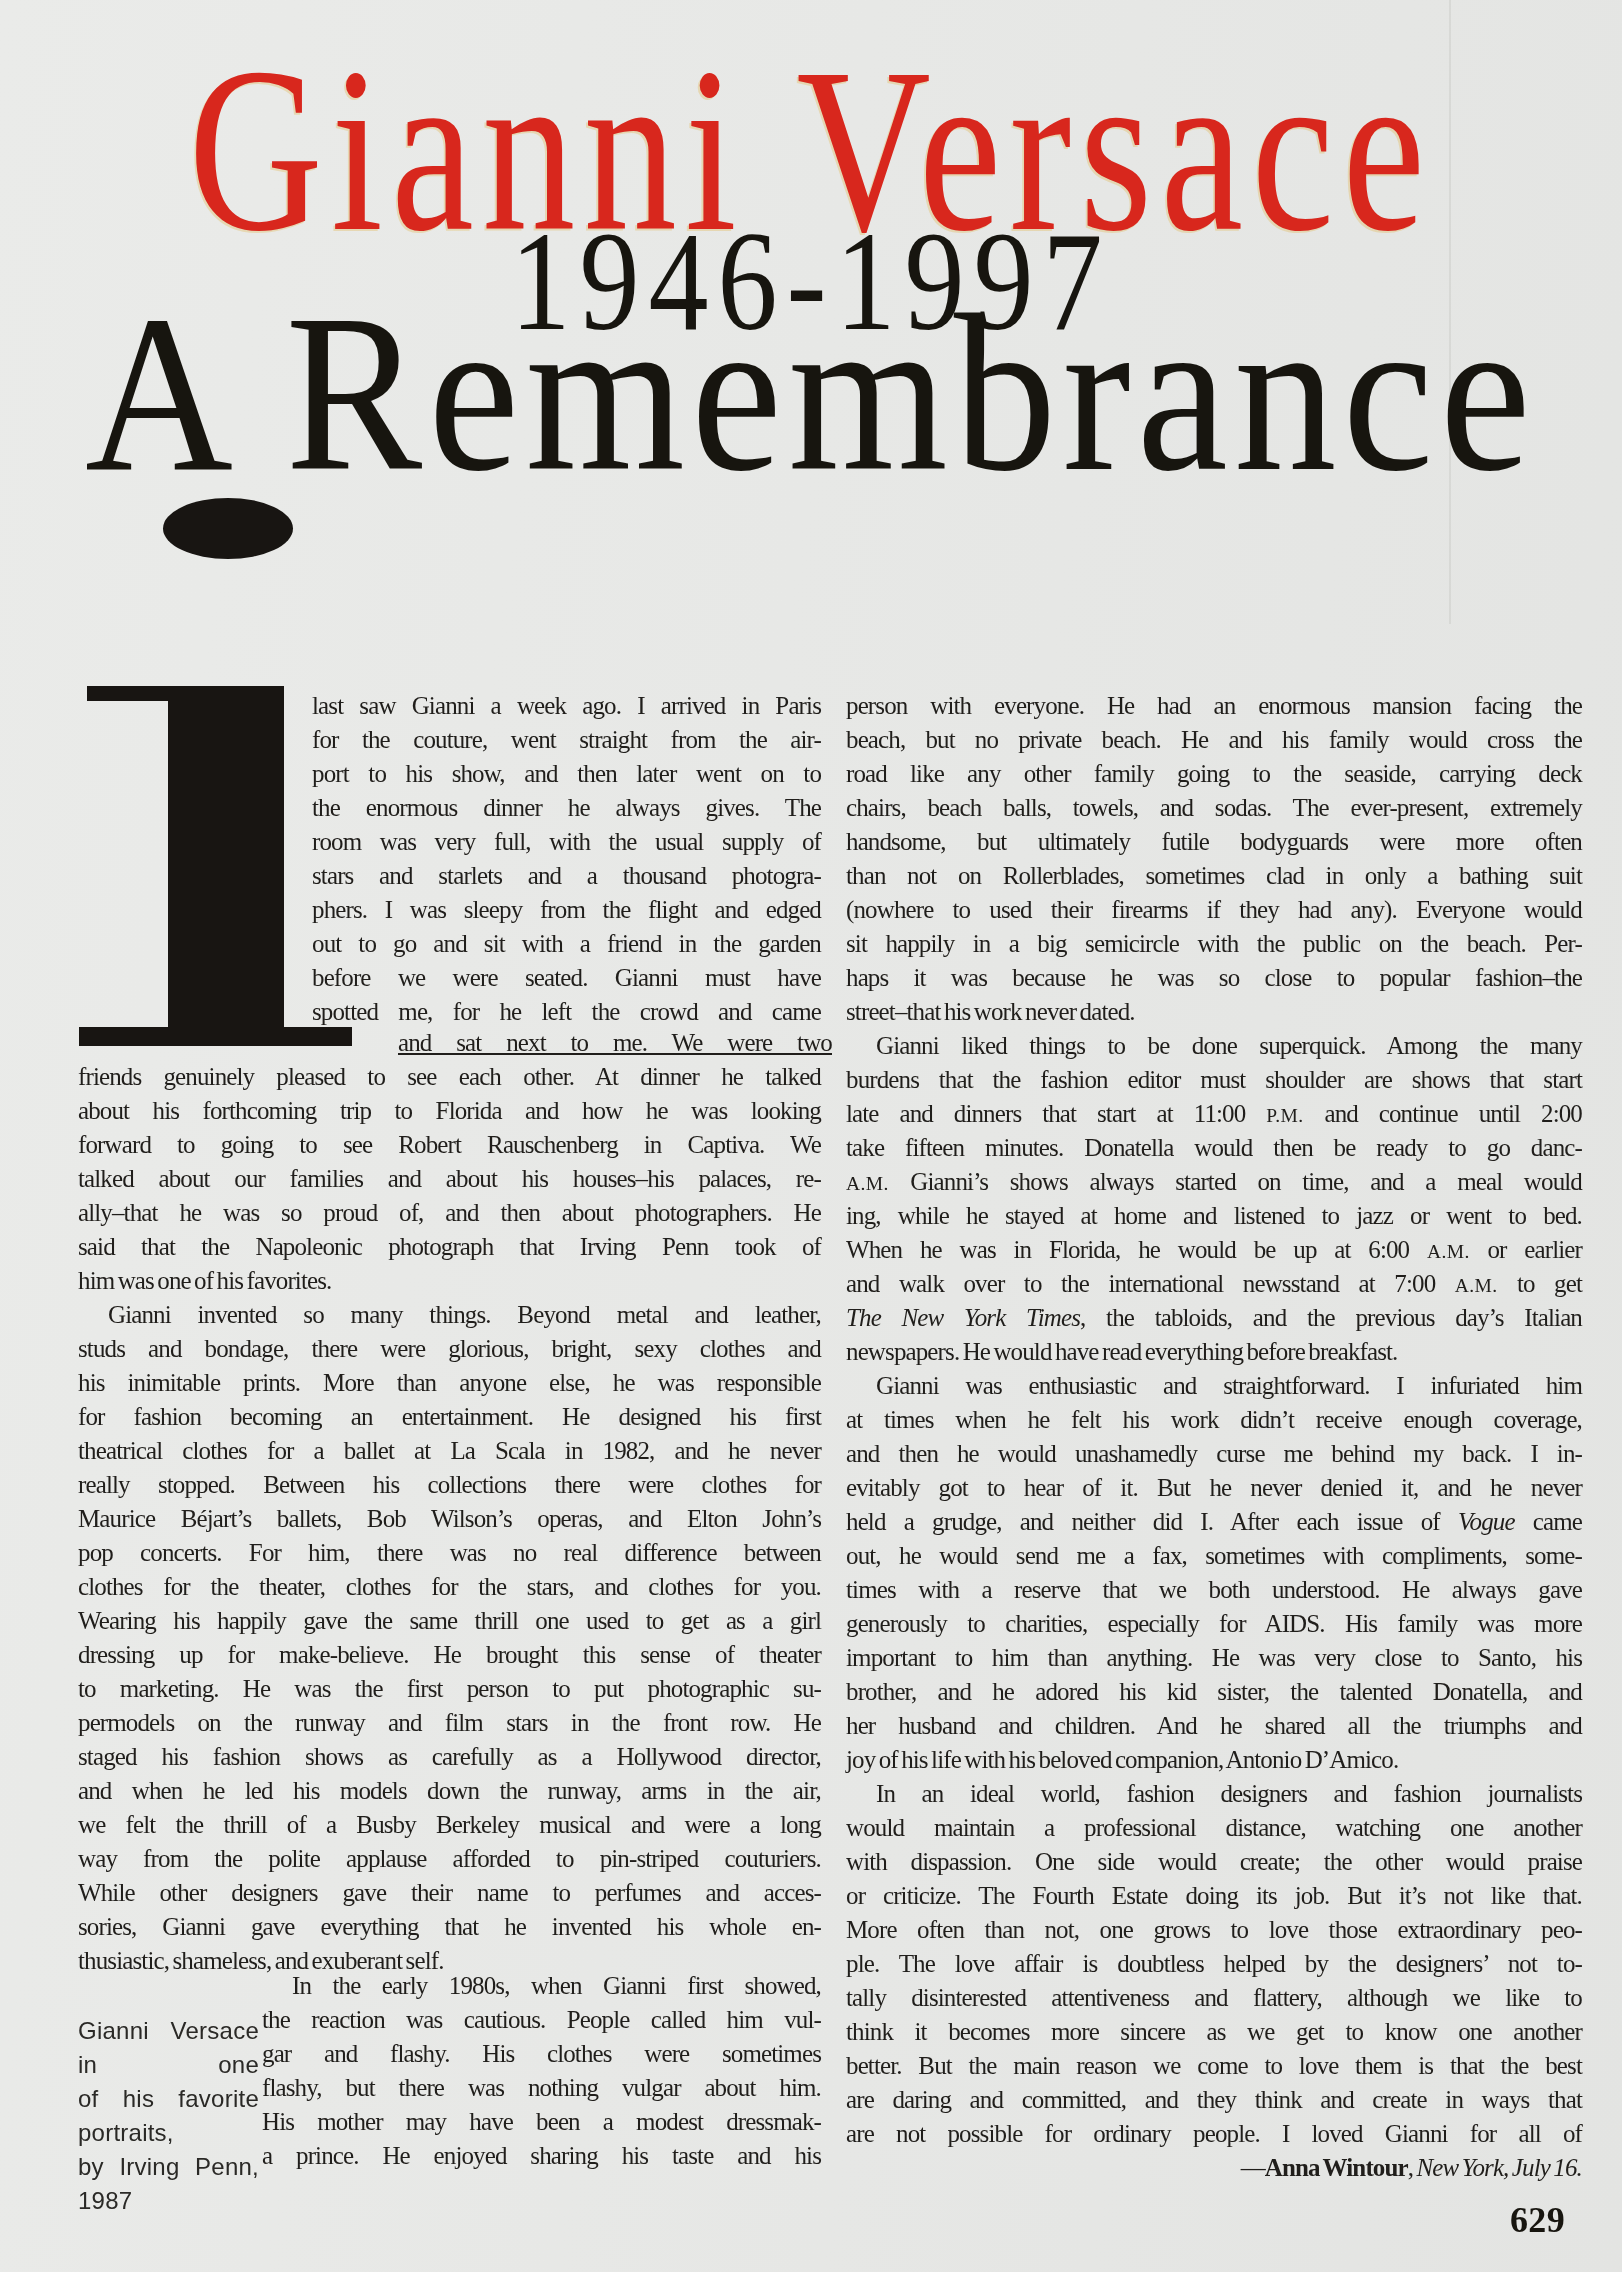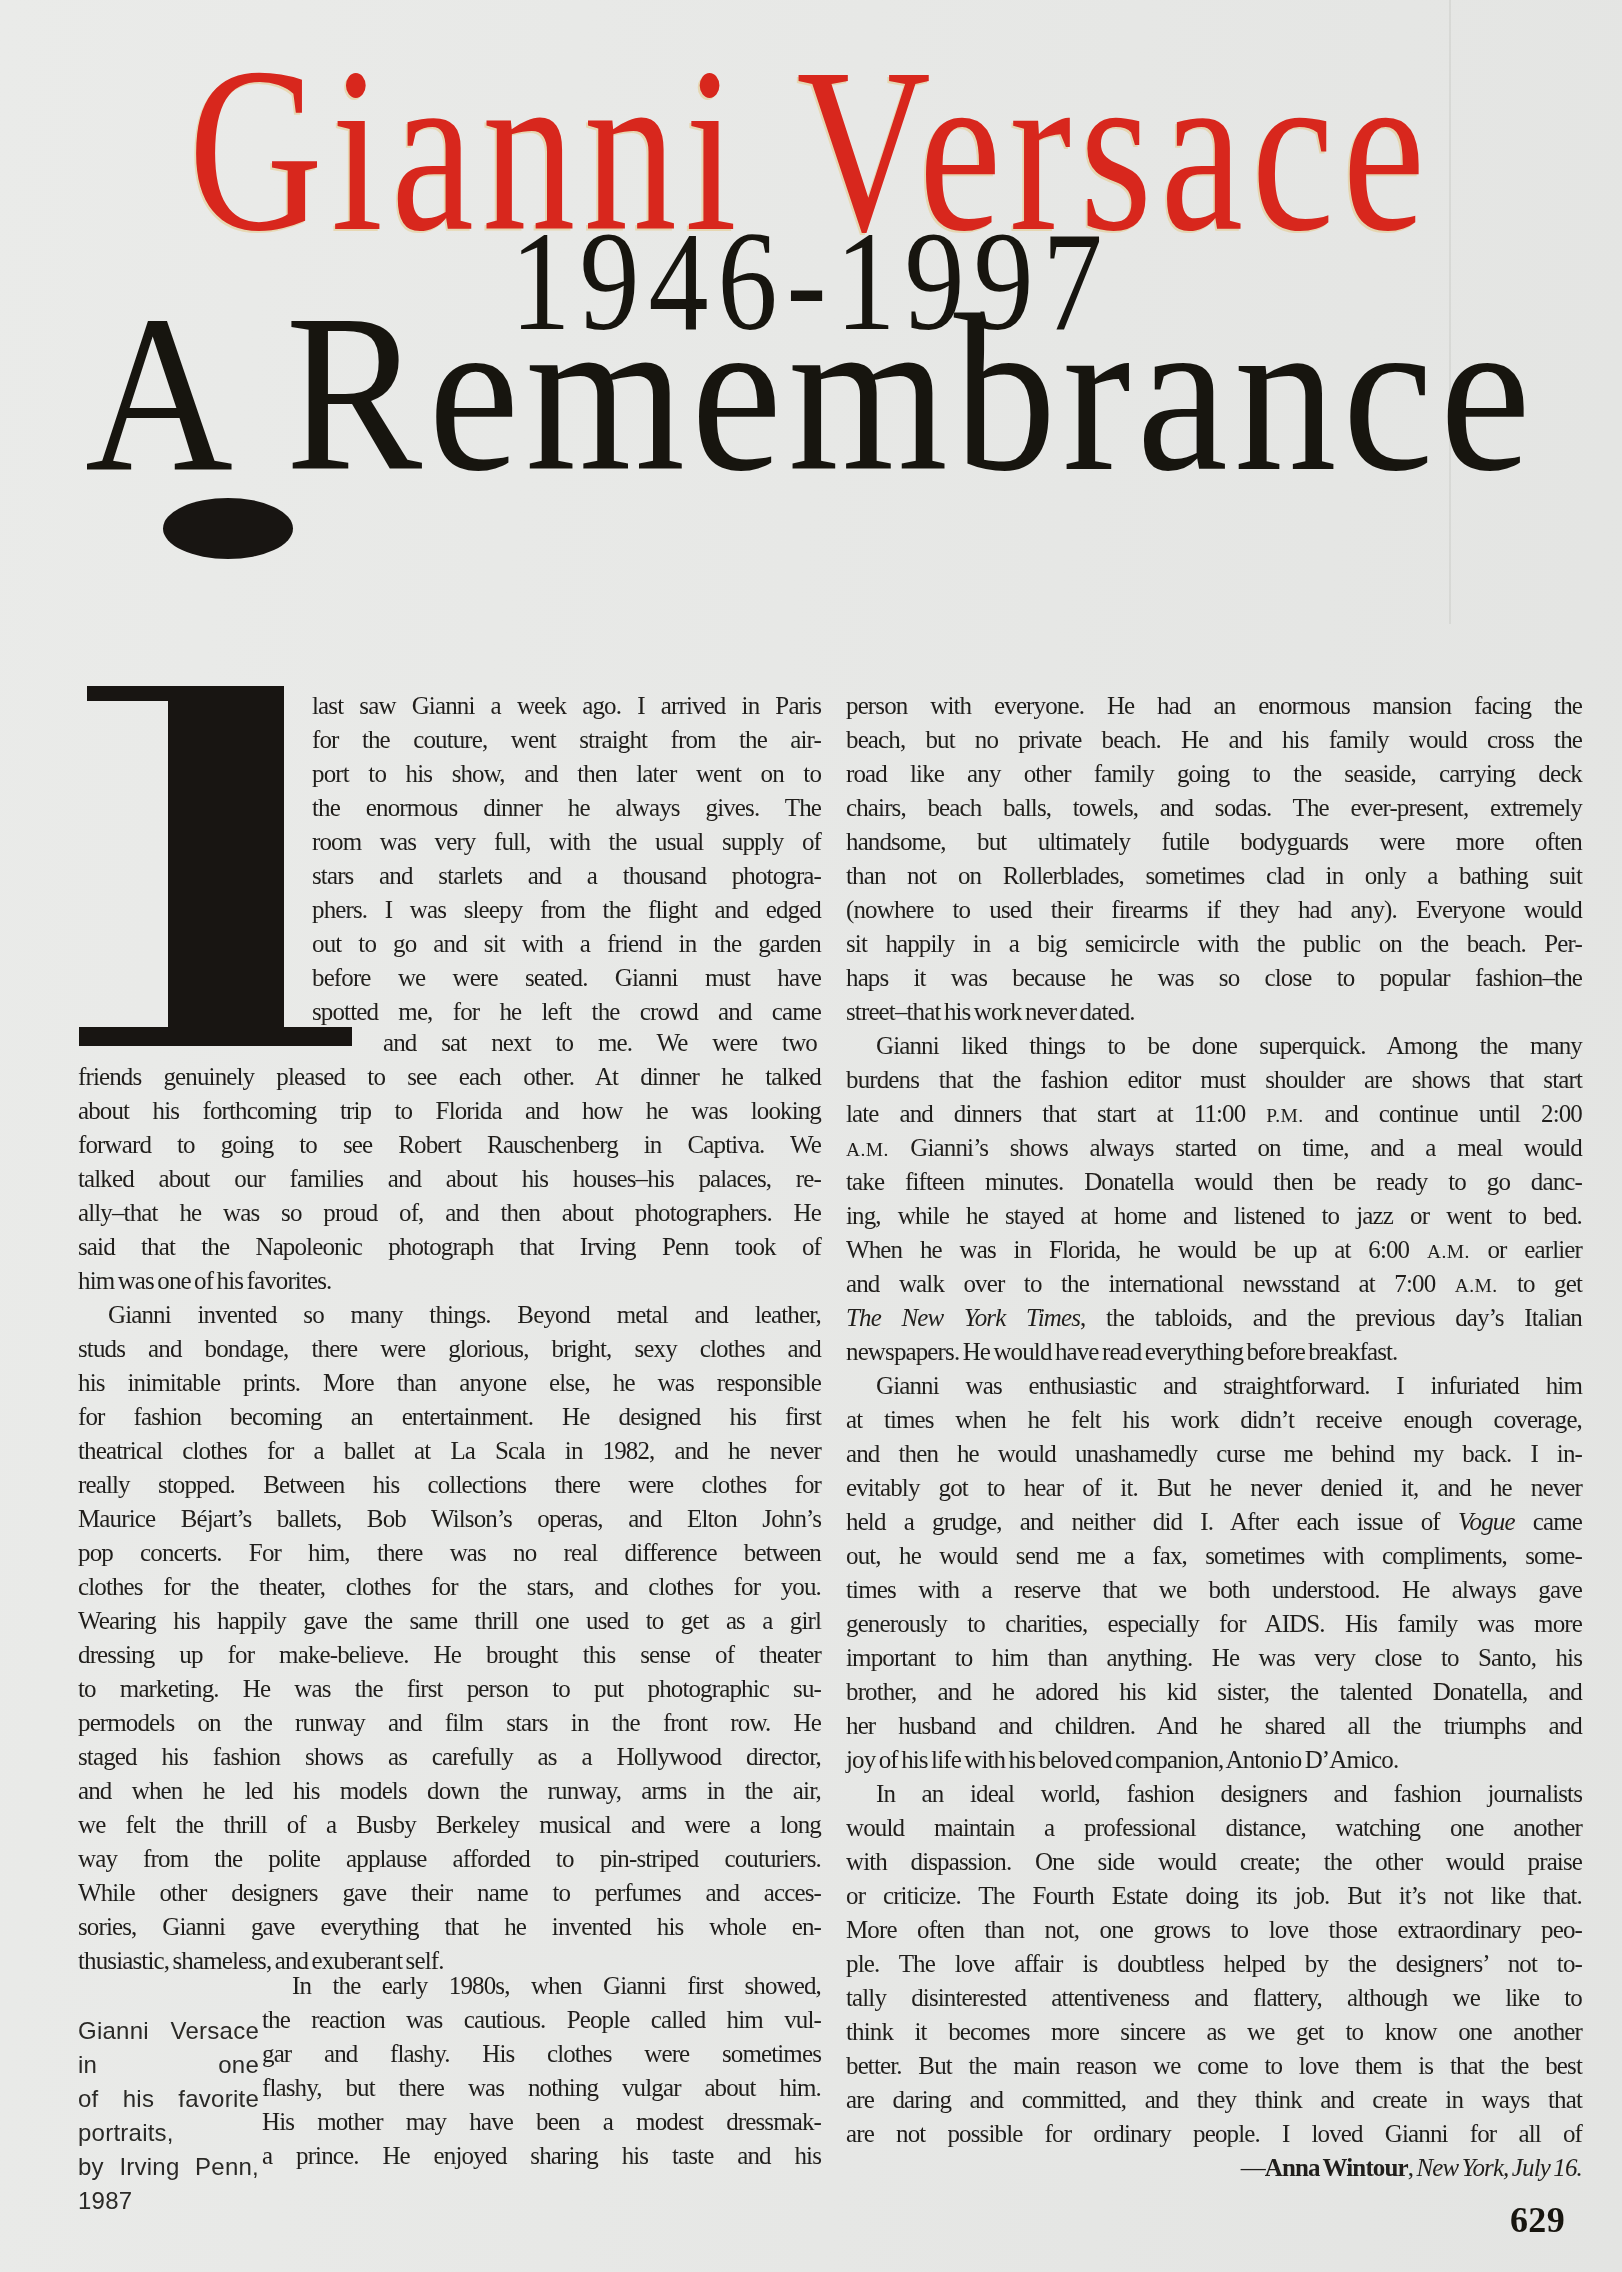--- a/index.html
+++ b/index.html
@@ -39,21 +39,21 @@
         letter-spacing:-0.035em; word-spacing:-0.08em; }
   .tline { text-align:justify; text-align-last:justify; height:34px; }
   .tline.end   { text-align-last:left; }
   .tline.right { text-align-last:right; }
   .tline.ind   { text-indent:30px; }
   .it { font-style:italic; }
   .bd { font-weight:bold; }
   .sc { font-size:0.78em; letter-spacing:0.02em;margin-top:32px; }
 
   #blk-beside      { left:312px;  top:689px; width:509px;  }
-  #blk-inset       { left:383px;  top:1026px; width:434px;  }
+  #blk-inset       { left:398px;  top:1026px; width:434px;text-decoration:underline;  }
   #blk-left-full   { left:78px;  top:1060px; width:743px; }
   #blk-left-inset  { left:262px;  top:1969px; width:559px;  }
   #blk-right       { left:846px; top:689px; width:736px; }
 
   
   .caption { position:absolute; left:78px; top:2012px; width:181px;
     font-family:"Liberation Sans", sans-serif; font-size:24px; line-height:37px;
     color:#2a2926; letter-spacing:0.01em; }
   .caption div { white-space:nowrap; }
 
@@ -141,22 +141,22 @@
         <div class="tline">chairs, beach balls, towels, and sodas. The ever-present, extremely</div>
         <div class="tline">handsome, but ultimately futile bodyguards were more often</div>
         <div class="tline">than not on Rollerblades, sometimes clad in only a bathing suit</div>
         <div class="tline">(nowhere to used their firearms if they had any). Everyone would</div>
         <div class="tline">sit happily in a big semicircle with the public on the beach. Per-</div>
         <div class="tline">haps it was because he was so close to popular fashion–the</div>
         <div class="tline end">street–that his work never dated.</div>
         <div class="tline ind">Gianni liked things to be done superquick. Among the many</div>
         <div class="tline">burdens that the fashion editor must shoulder are shows that start</div>
         <div class="tline"><span class="">late and dinners that start at 11:00 </span><span class="sc">P.M.</span><span class=""> and continue until 2:00</span></div>
+        <div class="tline">take fifteen minutes. Donatella would then be ready to go danc-</div>
         <div class="tline"><span class="sc">A.M.</span><span class=""> Gianni’s shows always started on time, and a meal would</span></div>
-        <div class="tline">take fifteen minutes. Donatella would then be ready to go danc-</div>
         <div class="tline">ing, while he stayed at home and listened to jazz or went to bed.</div>
         <div class="tline"><span class="">When he was in Florida, he would be up at 6:00 </span><span class="sc">A.M.</span><span class=""> or earlier</span></div>
         <div class="tline"><span class="">and walk over to the international newsstand at 7:00 </span><span class="sc">A.M.</span><span class=""> to get</span></div>
         <div class="tline"><span class="it ">The New York Times</span><span class="">, the tabloids, and the previous day’s Italian</span></div>
         <div class="tline end">newspapers. He would have read everything before breakfast.</div>
         <div class="tline ind">Gianni was enthusiastic and straightforward. I infuriated him</div>
         <div class="tline">at times when he felt his work didn’t receive enough coverage,</div>
         <div class="tline">and then he would unashamedly curse me behind my back. I in-</div>
         <div class="tline">evitably got to hear of it. But he never denied it, and he never</div>
         <div class="tline"><span class="">held a grudge, and neither did I. After each issue of </span><span class="it ">Vogue</span><span class=""> came</span></div>

